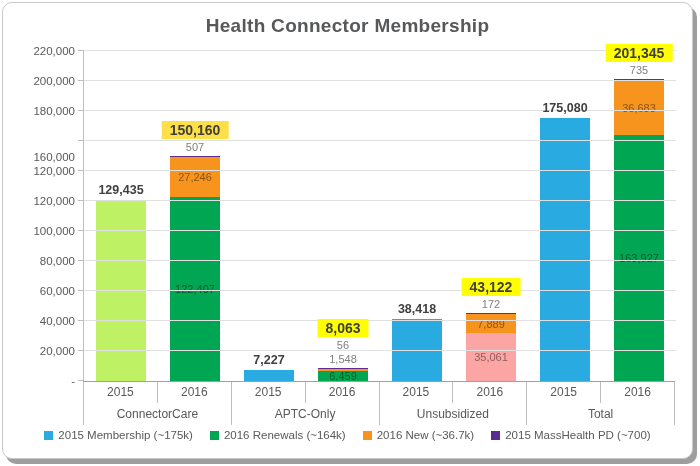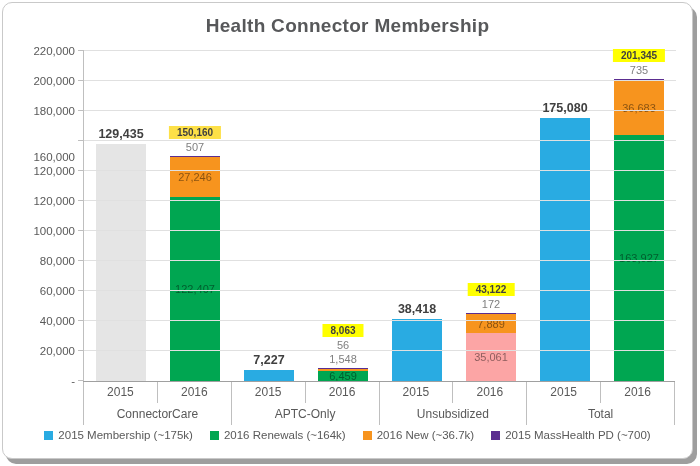--- a/index.html
+++ b/index.html
@@ -33,21 +33,21 @@
     position:absolute;left:50%;top:50%;transform:translate(-50%,-50%);
     font-size:11px;color:rgba(0,0,0,.45);white-space:nowrap;
   }
   .stack{
     position:absolute;bottom:calc(100% + 3px);left:50%;transform:translateX(-50%);
     display:flex;flex-direction:column;align-items:center;gap:2px;z-index:3;
   }
   .v2015{font-size:12.5px;font-weight:bold;color:#404040;white-space:nowrap;}
   .smalllab{font-size:11px;color:#7f7f7f;white-space:nowrap;line-height:12px;}
   .yellowbox{
-    background:#ffff00;padding:1px 8px;font-size:10px;font-weight:bold;color:#3f3f3f;white-space:nowrap;
+    background:#ffff00;padding:1px 8px;font-size:14px;font-weight:bold;color:#3f3f3f;white-space:nowrap;
   }
   
   .xaxis{position:absolute;left:80px;top:378px;width:592px;display:flex;border-top:1px solid #a0a0a0;}
   .xgroup{flex:1;border-right:1px solid #bfbfbf;}
   .xgroup:first-child{border-left:1px solid #bfbfbf;}
   .yearrow{display:flex;height:21px;}
   .year{flex:1;text-align:center;line-height:21px;font-size:12px;color:#595959;}
   .year:first-child{border-right:1px solid #bfbfbf;}
   .catrow{height:22px;text-align:center;line-height:22px;font-size:12px;color:#595959;}
   
@@ -74,21 +74,21 @@
       <div class="ylab" style="bottom: 203px;">120,000</div>
       <div class="ylab" style="bottom: 217px;">160,000</div>
       <div class="ylab" style="bottom: 263px;">180,000</div>
       <div class="ylab" style="bottom: 293px;">200,000</div>
       <div class="ylab" style="bottom: 323px;">220,000</div>
     </div>
   <div class="plot">
     <div class="groups">
         <div class="group">
           <div class="slot">
-            <div class="bar bar2015" style="height: 237px; background-color: #e5e5e5;">
+            <div class="bar bar2015" style="height: 181px; background-color: #bef264;">
               <div class="stack">
                 <div class="v2015">129,435</div>
               </div>
             </div>
           </div>
           <div class="slot">
             <div class="bar">
               <div class="seg" style="height: 183.611px; background-color: rgb(0, 166, 81);">
                 <div class="seg-label">122,407</div>
               </div>

